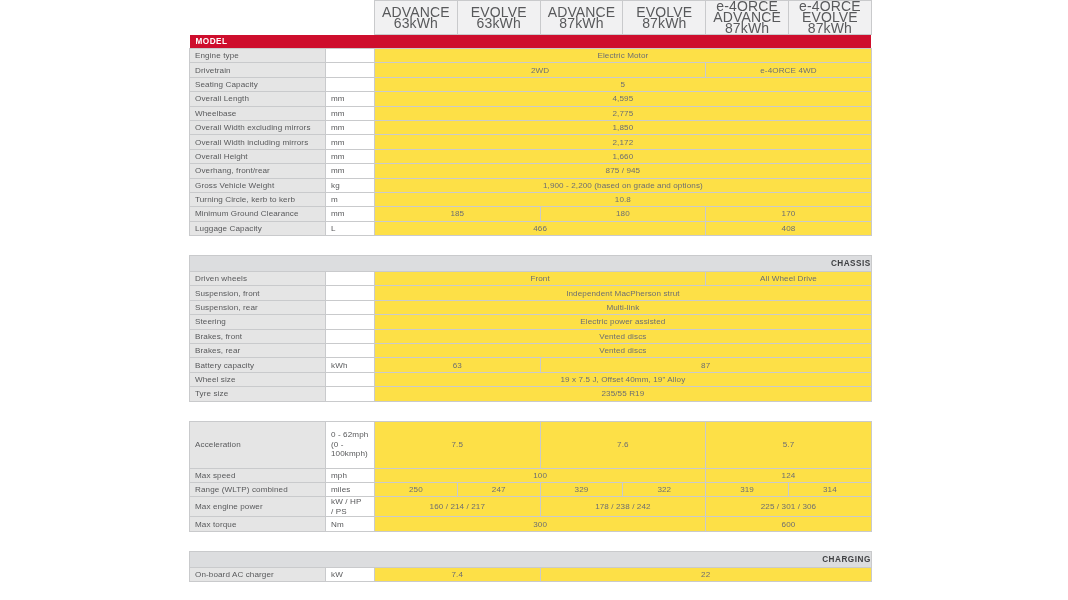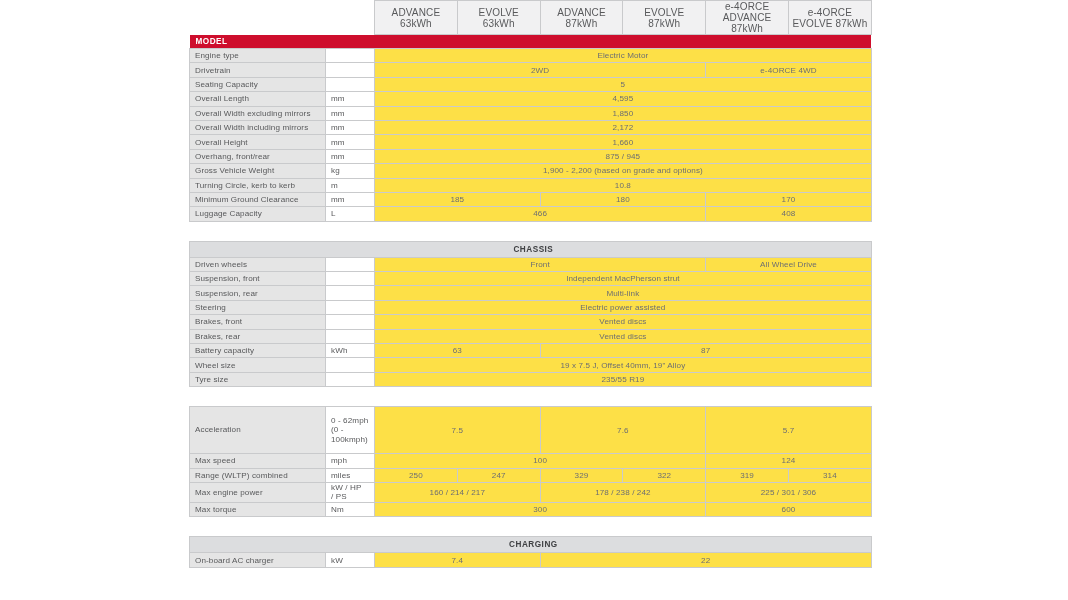--- a/index.html
+++ b/index.html
@@ -27,21 +27,21 @@
   }
   table.spec col.c-label { width: 136px; }
   table.spec col.c-unit  { width: 49px; }
   table.spec col.c-data  { width: 82.8px; }
 
   
   .hdr-row td {
     border: 1px solid #c9cacc;
     background: #f1f1f2;
     color: #58595b;
-    font-size: 10px;
+    font-size: 14px;
     line-height: 11px;
     text-align: center;
     vertical-align: middle;
     height: 33px;
     padding: 0 0;
     letter-spacing: 0.15px;
     margin-left: 40px;
   }
   .hdr-row td.blank {
     border: none;
@@ -65,21 +65,21 @@
   .sec-grey td {
     background: #dcdddf;
     color: #3f4043;
     font-size: 8.2px;
     font-weight: bold;
     letter-spacing: 0.5px;
     height: 15px;
     padding: 0 0 0 6px;
     border: 1px solid #c9cacc;
     border-bottom: none;
-    text-align: center;
+    text-align: right;
     vertical-align: middle;
   }
   .gap td {
     height: 19px;
     border: none;
     background: transparent;
     padding: 0;
   }
 
   
@@ -182,20 +182,25 @@
           <td class="lbl">Seating Capacity</td>
           <td class="unit"></td>
           <td class="val" colspan="6">5</td>
         </tr>
         <tr>
           <td class="lbl">Overall Length</td>
           <td class="unit">mm</td>
           <td class="val" colspan="6">4,595</td>
         </tr>
         <tr>
+          <td class="lbl">Wheelbase</td>
+          <td class="unit">mm</td>
+          <td class="val" colspan="6">2,775</td>
+        </tr>
+        <tr>
           <td class="lbl">Overall Width excluding mirrors</td>
           <td class="unit">mm</td>
           <td class="val" colspan="6">1,850</td>
         </tr>
         <tr>
           <td class="lbl">Overall Width including mirrors</td>
           <td class="unit">mm</td>
           <td class="val" colspan="6">2,172</td>
         </tr>
         <tr>

